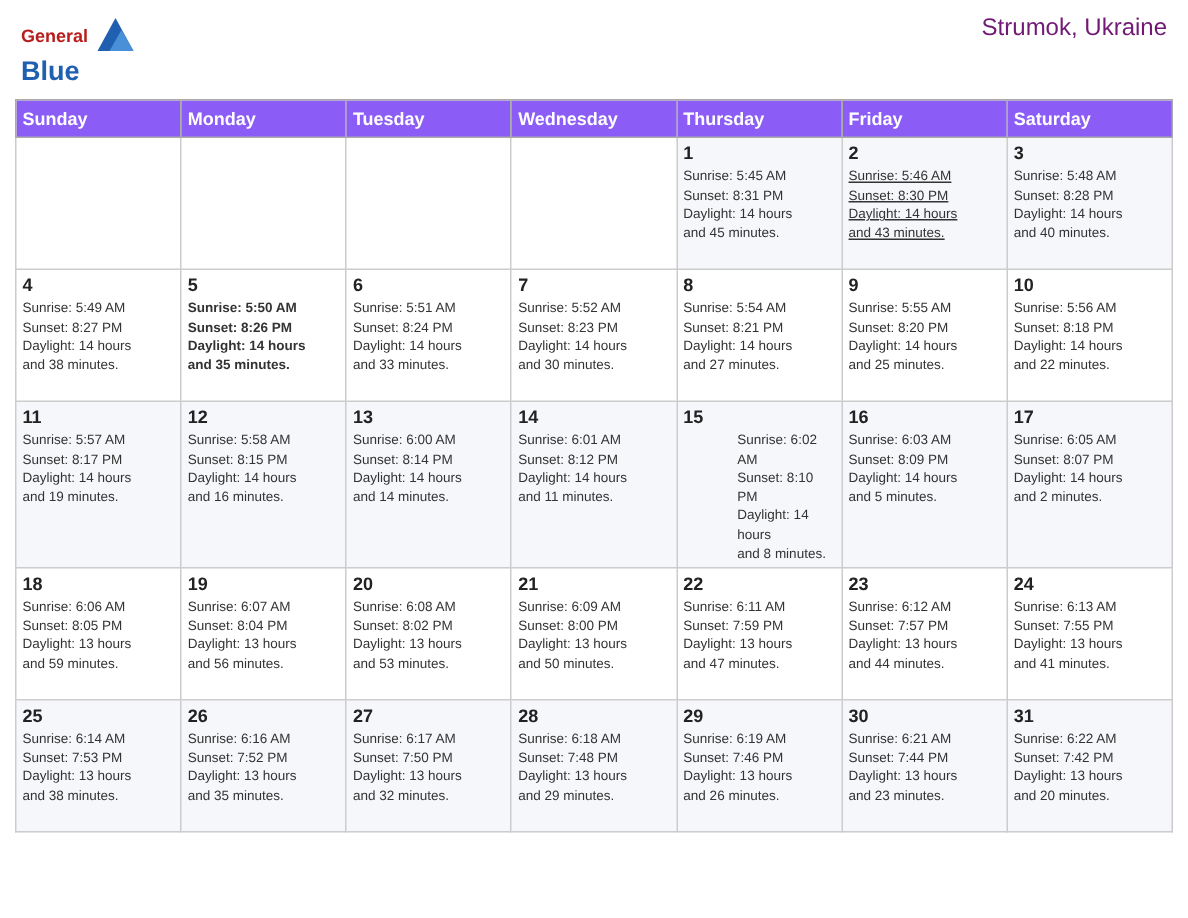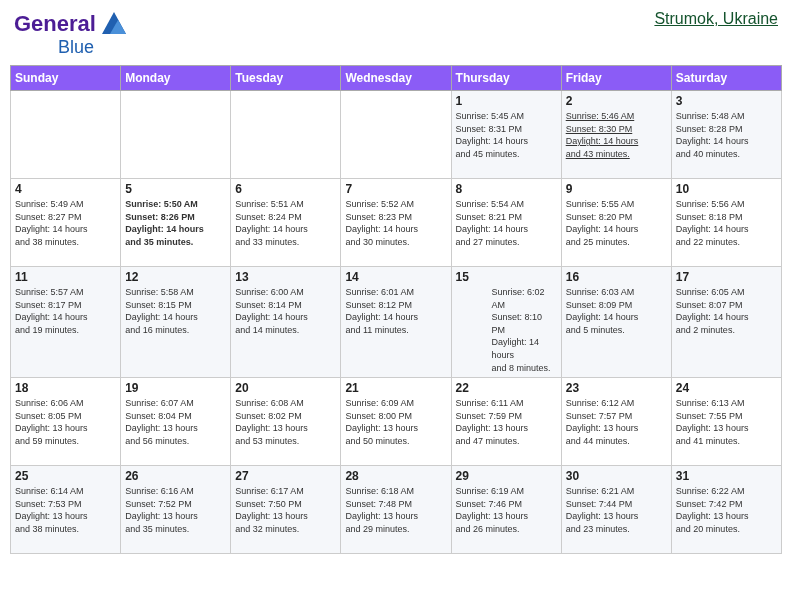--- a/index.html
+++ b/index.html
@@ -15,50 +15,48 @@
       justify-content: space-between;
       align-items: flex-start;
       margin-bottom: 8px;
       padding: 0 4px;
     }
     .logo {
       display: flex;
       align-items: center;
     }
     .logo-text-general {
-      font-size: 22px;
-      font-weight: bold;
-      color: #4c1d95;
+      font-size: 12px;
+      font-weight: bold;
+      color: #b91c1c;
       line-height: 1;
     }
     .logo-text-blue {
       font-size: 18px;
-      font-weight: normal;
+      font-weight: bold;
       color: #2060b0;
       line-height: 1;
-      margin-left: 44px;
     }
     .logo-icon {
       width: 28px;
       height: 28px;
       margin-left: 4px;
     }
     .title-block {
       text-align: right;
     }
     .month-year {
       font-size: 36px;
       font-weight: bold;
       color: #222;
       line-height: 1.1;
     }
     .location {
       font-size: 16px;
-      color: #14532d;
-      text-decoration: underline;
+      color: #701a75;
     }
     table {
       width: 100%;
       border-collapse: collapse;
       table-layout: fixed;
     }
     thead tr th {
       background-color: #8b5cf6;
       color: #fff;
       font-size: 12px;

